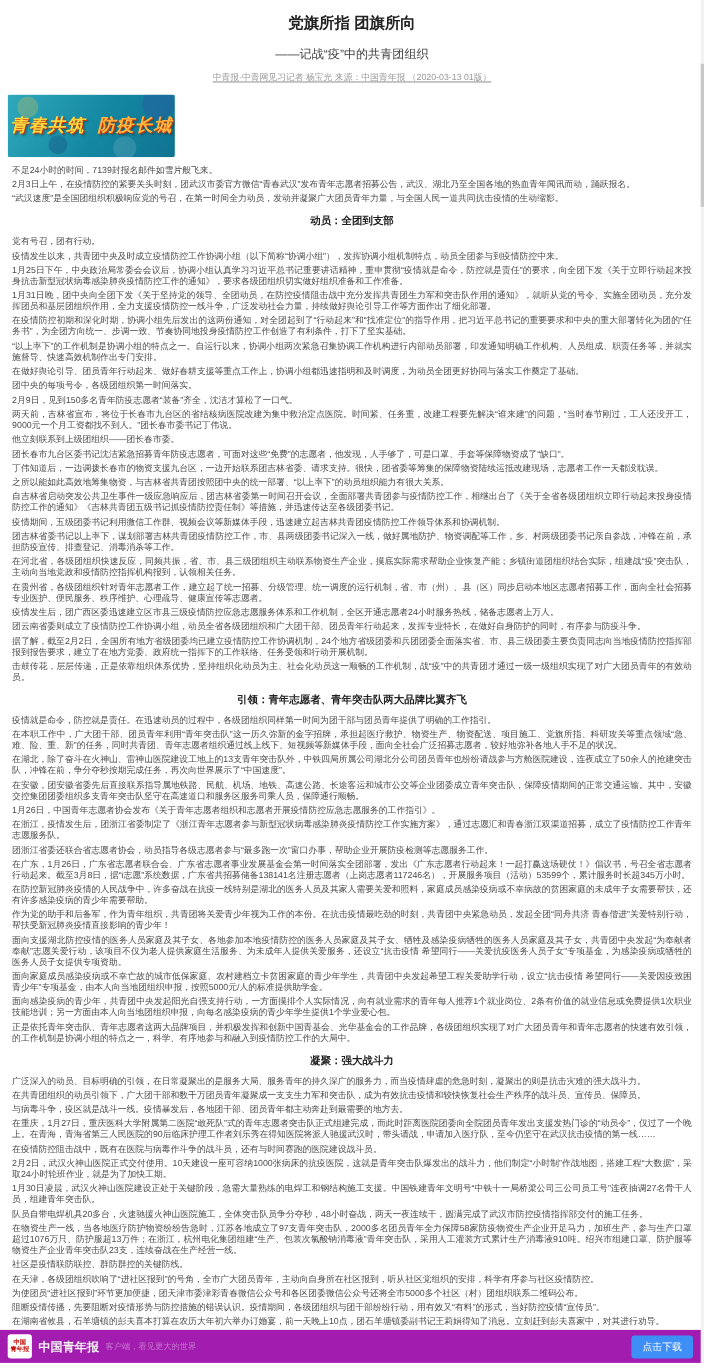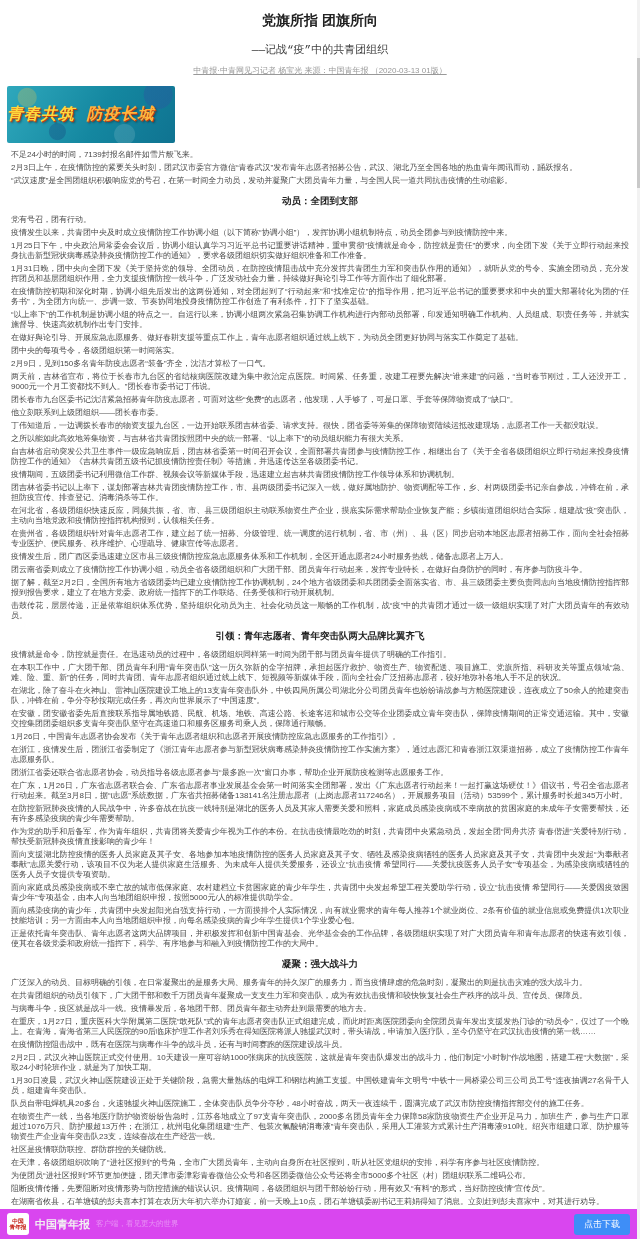--- a/index.html
+++ b/index.html
@@ -8,54 +8,54 @@
     background:#ffffff;
     font-family:"Liberation Sans","DejaVu Sans",sans-serif;
     color:#404040;
   }
   .content{padding:2px 7px 36px 7px;}
   .title{
     font-size:14px;font-weight:bold;text-align:center;color:#222;
     margin:10px 0 2px;
   }
   .subtitle{
-    font-size:11px;text-align:center;color:#3c3c3c;margin:12px 0 2px;font-family:Liberation Mono, monospace;
+    font-size:11px;text-align:center;color:#3c3c3c;margin:12px 0 2px;
   }
   .byline{
     font-size:8px;color:#999;text-align:center;margin:8px 0 10px;text-decoration:underline;
   }
   .banner{
-    width:168px;height:57px;border-radius:2px;margin:2px 0 7px 0;
+    width:152px;height:57px;border-radius:2px;margin:2px 0 7px 0;
     background:
       radial-gradient(circle at 12% 20%, rgba(255,200,60,.25) 0 9px, transparent 10px),
       radial-gradient(circle at 90% 15%, rgba(40,90,160,.45) 0 14px, transparent 15px),
       radial-gradient(circle at 70% 85%, rgba(255,255,255,.12) 0 10px, transparent 11px),
       radial-gradient(circle at 30% 80%, rgba(20,60,120,.30) 0 8px, transparent 9px),
       linear-gradient(120deg,#2fa8bc 0%,#1487a0 55%,#0f7391 100%);
-    display:flex;align-items:center;
+    display:flex;align-items:center;justify-content:center;
     overflow:hidden;
   }
   .banner-text{
     font-size:16px;font-weight:900;font-style:italic;letter-spacing:1px;
     white-space:nowrap;
     text-shadow:1px 1px 0 #c43a10, 2px 2px 2px rgba(0,0,0,.35);
   }
   .banner-part1{color:#ffd83d;}
   .banner-part2{color:#ffb53d;margin-left:6px;}
   .para{
     font-size:8px;line-height:1.25;margin:3px 4px;color:#4a4a4a;
     text-align:justify;
   }
   .section-heading{
     text-align:center;font-weight:bold;font-size:9.5px;color:#222;
     margin:9px 0 7px;
   }
   .footer{
     position:absolute;left:0;right:0;bottom:0;height:30px;
-    background:#d946ef;display:flex;align-items:center;gap:6px;
+    background:#a21caf;display:flex;align-items:center;gap:6px;
     padding:0 10px 0 7px;box-sizing:border-box;
   }
   .footer-logo{
     width:22px;height:22px;background:#fff;border-radius:3px;
     display:flex;flex-direction:column;align-items:center;justify-content:center;
     flex:0 0 auto;
   }
   .footer-logo .glyph{
     color:#c2140b;font-weight:bold;font-size:6px;line-height:1.05;
     text-align:center;white-space:nowrap;transform:scale(.95);
@@ -93,26 +93,26 @@
       <p class="para">不足24小时的时间，7139封报名邮件如雪片般飞来。</p>
       <p class="para">2月3日上午，在疫情防控的紧要关头时刻，团武汉市委官方微信“青春武汉”发布青年志愿者招募公告，武汉、湖北乃至全国各地的热血青年闻讯而动，踊跃报名。</p>
       <p class="para">“武汉速度”是全国团组织积极响应党的号召，在第一时间全力动员，发动并凝聚广大团员青年力量，与全国人民一道共同抗击疫情的生动缩影。</p>
       <div class="section-heading">动员：全团到支部</div>
       <p class="para">党有号召，团有行动。</p>
       <p class="para">疫情发生以来，共青团中央及时成立疫情防控工作协调小组（以下简称“协调小组”），发挥协调小组机制特点，动员全团参与到疫情防控中来。</p>
       <p class="para">1月25日下午，中央政治局常委会会议后，协调小组认真学习习近平总书记重要讲话精神，重申贯彻“疫情就是命令，防控就是责任”的要求，向全团下发《关于立即行动起来投身抗击新型冠状病毒感染肺炎疫情防控工作的通知》，要求各级团组织切实做好组织准备和工作准备。</p>
       <p class="para">1月31日晚，团中央向全团下发《关于坚持党的领导、全团动员，在防控疫情阻击战中充分发挥共青团生力军和突击队作用的通知》，就听从党的号令、实施全团动员，充分发挥团员和基层团组织作用，全力支援疫情防控一线斗争，广泛发动社会力量，持续做好舆论引导工作等方面作出了细化部署。</p>
       <p class="para">在疫情防控初期和深化时期，协调小组先后发出的这两份通知，对全团起到了“行动起来”和“找准定位”的指导作用，把习近平总书记的重要要求和中央的重大部署转化为团的“任务书”，为全团方向统一、步调一致、节奏协同地投身疫情防控工作创造了有利条件，打下了坚实基础。</p>
       <p class="para">“以上率下”的工作机制是协调小组的特点之一。自运行以来，协调小组两次紧急召集协调工作机构进行内部动员部署，印发通知明确工作机构、人员组成、职责任务等，并就实施督导、快速高效机制作出专门安排。</p>
-      <p class="para">在做好舆论引导、开展应急志愿服务、做好春耕支援等重点工作上，青年志愿者组织通过线上线下，为动员全团更好协同与落实工作奠定了基础。</p>
+      <p class="para">在做好舆论引导、团员青年行动起来、做好春耕支援等重点工作上，协调小组都迅速指明和及时调度，为动员全团更好协同与落实工作奠定了基础。</p>
       <p class="para">团中央的每项号令，各级团组织第一时间落实。</p>
       <p class="para">2月9日，见到150多名青年防疫志愿者“装备”齐全，沈洁才算松了一口气。</p>
       <p class="para">两天前，吉林省宣布，将位于长春市九台区的省结核病医院改建为集中救治定点医院。时间紧、任务重，改建工程要先解决“谁来建”的问题，“当时春节刚过，工人还没开工，9000元一个月工资都找不到人。”团长春市委书记丁伟说。</p>
+      <p class="para">他立刻联系到上级团组织——团长春市委。</p>
       <p class="para">团长春市九台区委书记沈洁紧急招募青年防疫志愿者，可面对这些“免费”的志愿者，他发现，人手够了，可是口罩、手套等保障物资成了“缺口”。</p>
-      <p class="para">他立刻联系到上级团组织——团长春市委。</p>
       <p class="para">丁伟知道后，一边调拨长春市的物资支援九台区，一边开始联系团吉林省委、请求支持。很快，团省委等筹集的保障物资陆续运抵改建现场，志愿者工作一天都没耽误。</p>
       <p class="para">之所以能如此高效地筹集物资，与吉林省共青团按照团中央的统一部署、“以上率下”的动员组织能力有很大关系。</p>
       <p class="para">自吉林省启动突发公共卫生事件一级应急响应后，团吉林省委第一时间召开会议，全面部署共青团参与疫情防控工作，相继出台了《关于全省各级团组织立即行动起来投身疫情防控工作的通知》《吉林共青团五级书记抓疫情防控责任制》等措施，并迅速传达至各级团委书记。</p>
       <p class="para">疫情期间，五级团委书记利用微信工作群、视频会议等新媒体手段，迅速建立起吉林共青团疫情防控工作领导体系和协调机制。</p>
       <p class="para">团吉林省委书记以上率下，谋划部署吉林共青团疫情防控工作，市、县两级团委书记深入一线，做好属地防护、物资调配等工作，乡、村两级团委书记亲自参战，冲锋在前，承担防疫宣传、排查登记、消毒消杀等工作。</p>
       <p class="para">在河北省，各级团组织快速反应，同频共振，省、市、县三级团组织主动联系物资生产企业，摸底实际需求帮助企业恢复产能；乡镇街道团组织结合实际，组建战“疫”突击队，主动向当地党政和疫情防控指挥机构报到，认领相关任务。</p>
       <p class="para">在贵州省，各级团组织针对青年志愿者工作，建立起了统一招募、分级管理、统一调度的运行机制，省、市（州）、县（区）同步启动本地区志愿者招募工作，面向全社会招募专业医护、便民服务、秩序维护、心理疏导、健康宣传等志愿者。</p>
       <p class="para">疫情发生后，团广西区委迅速建立区市县三级疫情防控应急志愿服务体系和工作机制，全区开通志愿者24小时服务热线，储备志愿者上万人。</p>
       <p class="para">团云南省委则成立了疫情防控工作协调小组，动员全省各级团组织和广大团干部、团员青年行动起来，发挥专业特长，在做好自身防护的同时，有序参与防疫斗争。</p>
       <p class="para">据了解，截至2月2日，全国所有地方省级团委均已建立疫情防控工作协调机制，24个地方省级团委和兵团团委全面落实省、市、县三级团委主要负责同志向当地疫情防控指挥部报到报告要求，建立了在地方党委、政府统一指挥下的工作联络、任务受领和行动开展机制。</p>
@@ -124,21 +124,21 @@
       <p class="para">在安徽，团安徽省委先后直接联系指导属地铁路、民航、机场、地铁、高速公路、长途客运和城市公交等企业团委成立青年突击队，保障疫情期间的正常交通运输。其中，安徽交控集团团委组织多支青年突击队坚守在高速道口和服务区服务司乘人员，保障通行顺畅。</p>
       <p class="para">1月26日，中国青年志愿者协会发布《关于青年志愿者组织和志愿者开展疫情防控应急志愿服务的工作指引》。</p>
       <p class="para">在浙江，疫情发生后，团浙江省委制定了《浙江青年志愿者参与新型冠状病毒感染肺炎疫情防控工作实施方案》，通过志愿汇和青春浙江双渠道招募，成立了疫情防控工作青年志愿服务队。</p>
       <p class="para">团浙江省委还联合省志愿者协会，动员指导各级志愿者参与“最多跑一次”窗口办事，帮助企业开展防疫检测等志愿服务工作。</p>
       <p class="para">在广东，1月26日，广东省志愿者联合会、广东省志愿者事业发展基金会第一时间落实全团部署，发出《广东志愿者行动起来！一起打赢这场硬仗！》倡议书，号召全省志愿者行动起来。截至3月8日，据“i志愿”系统数据，广东省共招募储备138141名注册志愿者（上岗志愿者117246名），开展服务项目（活动）53599个，累计服务时长超345万小时。</p>
       <p class="para">在防控新冠肺炎疫情的人民战争中，许多奋战在抗疫一线特别是湖北的医务人员及其家人需要关爱和照料，家庭成员感染疫病或不幸病故的贫困家庭的未成年子女需要帮扶，还有许多感染疫病的青少年需要帮助。</p>
       <p class="para">作为党的助手和后备军，作为青年组织，共青团将关爱青少年视为工作的本份。在抗击疫情最吃劲的时刻，共青团中央紧急动员，发起全团“同舟共济 青春偕进”关爱特别行动，帮扶受新冠肺炎疫情直接影响的青少年！</p>
       <p class="para">面向支援湖北防控疫情的医务人员家庭及其子女、各地参加本地疫情防控的医务人员家庭及其子女、牺牲及感染疫病牺牲的医务人员家庭及其子女，共青团中央发起“为奉献者奉献”志愿关爱行动，该项目不仅为老人提供家庭生活服务、为未成年人提供关爱服务，还设立“抗击疫情 希望同行——关爱抗疫医务人员子女”专项基金，为感染疫病或牺牲的医务人员子女提供专项资助。</p>
       <p class="para">面向家庭成员感染疫病或不幸亡故的城市低保家庭、农村建档立卡贫困家庭的青少年学生，共青团中央发起希望工程关爱助学行动，设立“抗击疫情 希望同行——关爱因疫致困青少年”专项基金，由本人向当地团组织申报，按照5000元/人的标准提供助学金。</p>
       <p class="para">面向感染疫病的青少年，共青团中央发起阳光自强支持行动，一方面摸排个人实际情况，向有就业需求的青年每人推荐1个就业岗位、2条有价值的就业信息或免费提供1次职业技能培训；另一方面由本人向当地团组织申报，向每名感染疫病的青少年学生提供1个学业爱心包。</p>
-      <p class="para">正是依托青年突击队、青年志愿者这两大品牌项目，并积极发挥和创新中国青基会、光华基金会的工作品牌，各级团组织实现了对广大团员青年和青年志愿者的快速有效引领，使其在各级党委和政府统一指挥下，科学、有序地参与和融入到疫情防控工作的大局中。</p>
+      <p class="para">正是依托青年突击队、青年志愿者这两大品牌项目，并积极发挥和创新中国青基会、光华基金会的工作品牌，各级团组织实现了对广大团员青年和青年志愿者的快速有效引领，的工作机制是协调小组的特点之一，科学、有序地参与和融入到疫情防控工作的大局中。</p>
       <div class="section-heading">凝聚：强大战斗力</div>
       <p class="para">广泛深入的动员、目标明确的引领，在日常凝聚出的是服务大局、服务青年的持久深广的服务力，而当疫情肆虐的危急时刻，凝聚出的则是抗击灾难的强大战斗力。</p>
       <p class="para">在共青团组织的动员引领下，广大团干部和数千万团员青年凝聚成一支支生力军和突击队，成为有效抗击疫情和较快恢复社会生产秩序的战斗员、宣传员、保障员。</p>
       <p class="para">与病毒斗争，疫区就是战斗一线。疫情暴发后，各地团干部、团员青年都主动奔赴到最需要的地方去。</p>
       <p class="para">在重庆，1月27日，重庆医科大学附属第二医院“敢死队”式的青年志愿者突击队正式组建完成，而此时距离医院团委向全院团员青年发出支援发热门诊的“动员令”，仅过了一个晚上。在青海，青海省第三人民医院的90后临床护理工作者刘乐秀在得知医院将派人驰援武汉时，带头请战，申请加入医疗队，至今仍坚守在武汉抗击疫情的第一线……</p>
       <p class="para">在疫情防控阻击战中，既有在医院与病毒作斗争的战斗员，还有与时间赛跑的医院建设战斗员。</p>
       <p class="para">2月2日，武汉火神山医院正式交付使用。10天建设一座可容纳1000张病床的抗疫医院，这就是青年突击队爆发出的战斗力，他们制定“小时制”作战地图，搭建工程“大数据”，采取24小时轮班作业，就是为了加快工期。</p>
       <p class="para">1月30日凌晨，武汉火神山医院建设正处于关键阶段，急需大量熟练的电焊工和钢结构施工支援。中国铁建青年文明号“中铁十一局桥梁公司三公司员工号”连夜抽调27名骨干人员，组建青年突击队。</p>
       <p class="para">队员自带电焊机具20多台，火速驰援火神山医院施工，全体突击队员争分夺秒，48小时奋战，两天一夜连续干，圆满完成了武汉市防控疫情指挥部交付的施工任务。</p>
       <p class="para">在物资生产一线，当各地医疗防护物资纷纷告急时，江苏各地成立了97支青年突击队，2000多名团员青年全力保障58家防疫物资生产企业开足马力，加班生产，参与生产口罩超过1076万只、防护服超13万件；在浙江，杭州电化集团组建“生产、包装次氯酸钠消毒液”青年突击队，采用人工灌装方式累计生产消毒液910吨。绍兴市组建口罩、防护服等物资生产企业青年突击队23支，连续奋战在生产经营一线。</p>

